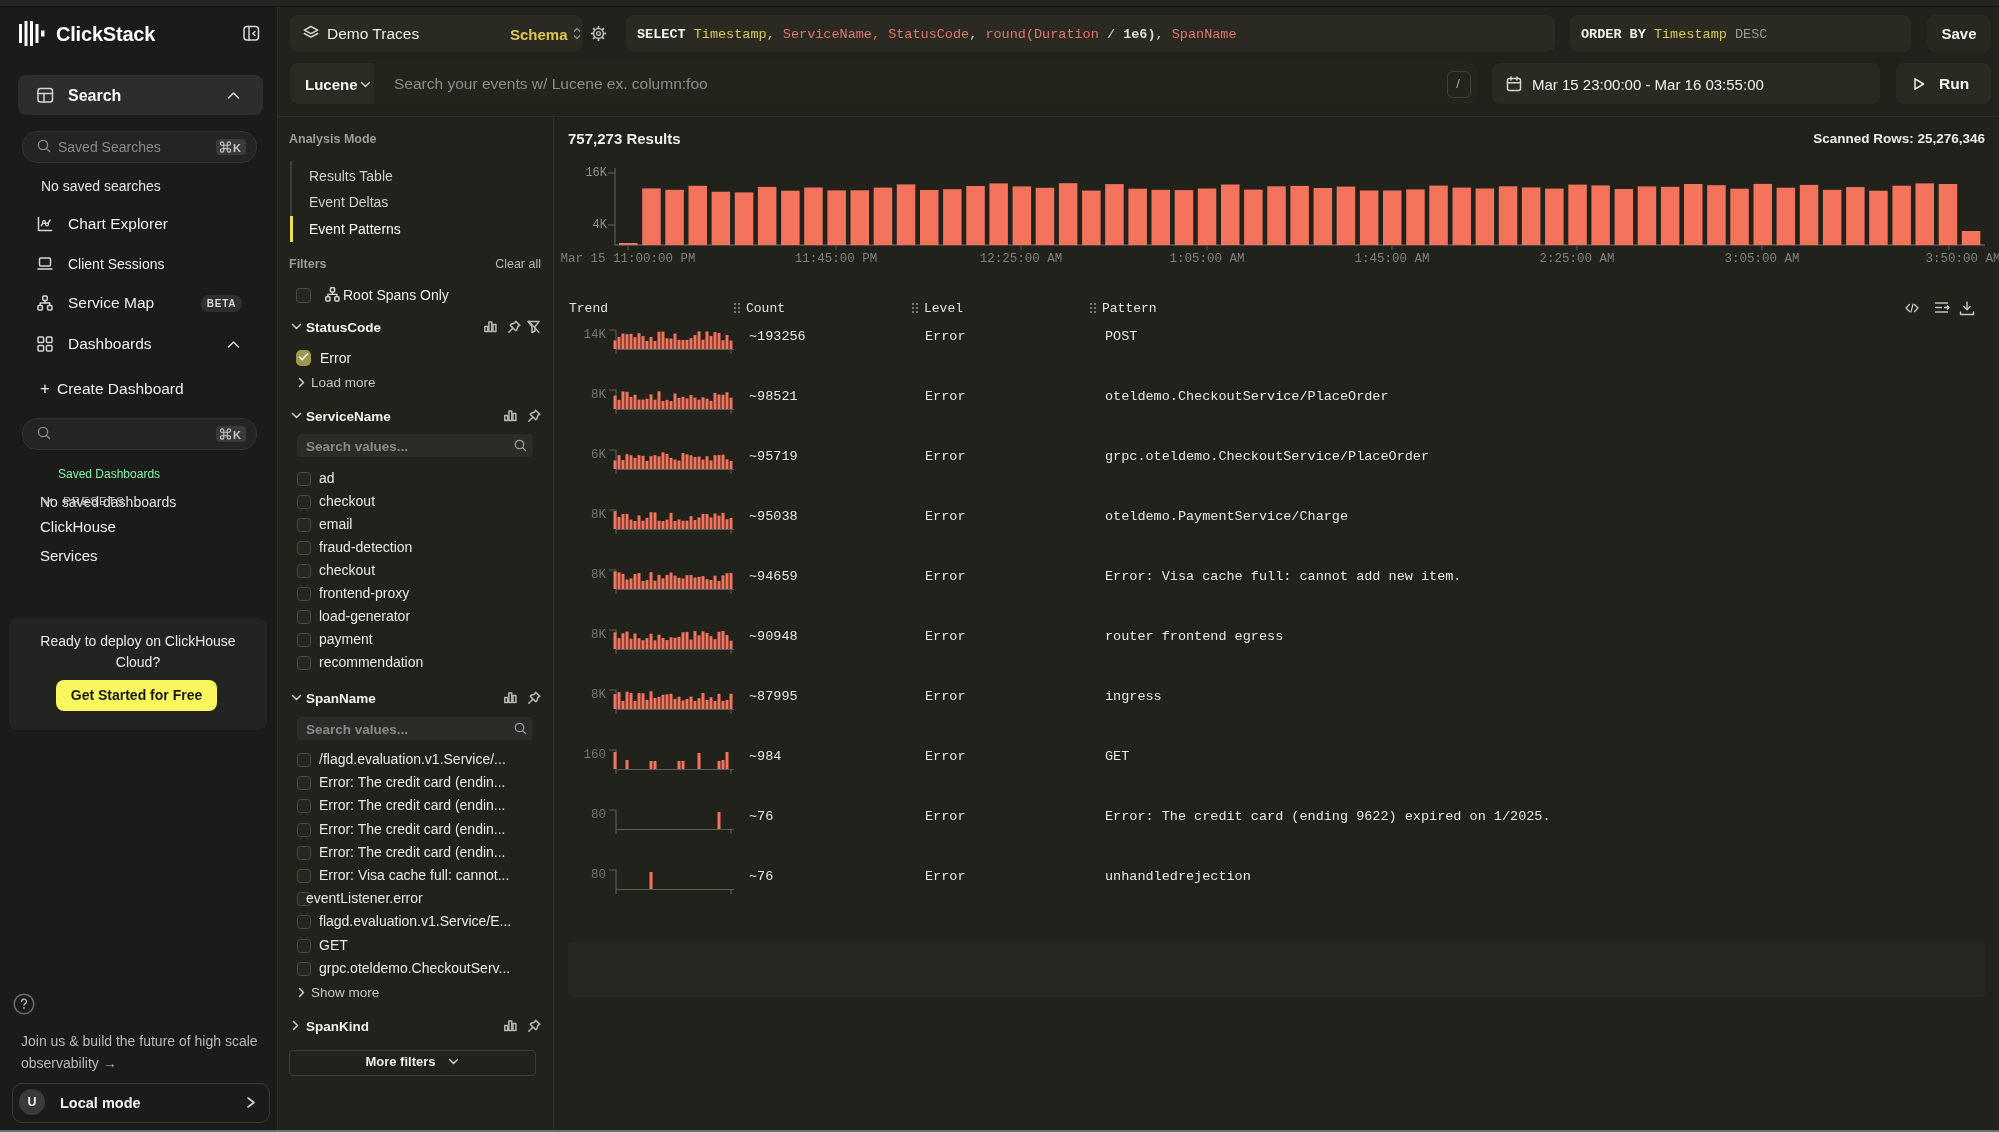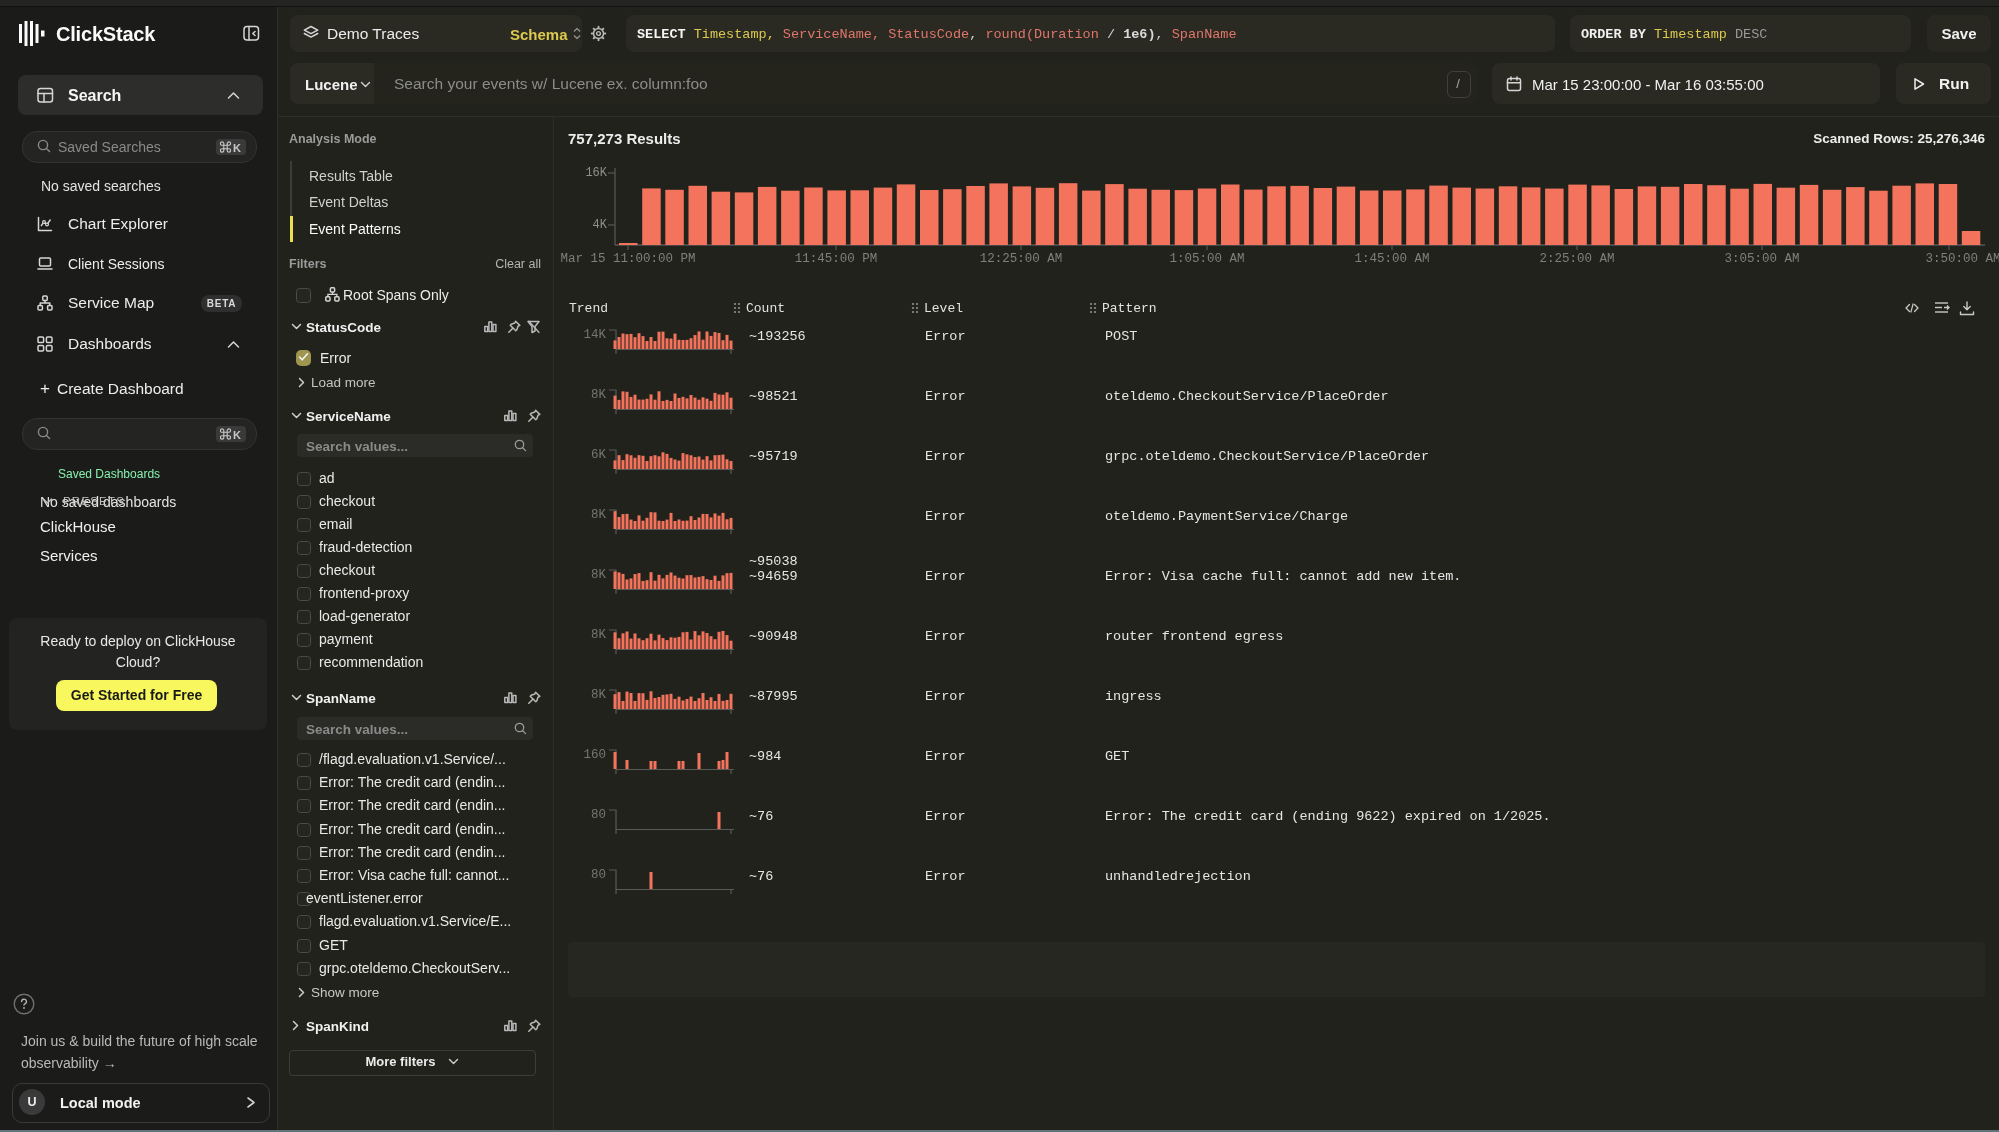--- a/index.html
+++ b/index.html
@@ -588,21 +588,21 @@
       <rect x="131.5" y="23.5" width="3" height="11.5" fill="#f4735c"></rect>
       <rect x="135.5" y="19.9" width="3" height="15.1" fill="#f4735c"></rect>
       <rect x="139.5" y="20.0" width="3" height="15.0" fill="#f4735c"></rect>
       <rect x="143.5" y="23.4" width="3" height="11.6" fill="#f4735c"></rect>
       <rect x="147.5" y="19.4" width="3" height="15.6" fill="#f4735c"></rect>
       <rect x="151.5" y="21.7" width="3" height="13.3" fill="#f4735c"></rect>
       <rect x="155.5" y="18.9" width="3" height="16.1" fill="#f4735c"></rect>
       <rect x="159.5" y="25.3" width="3" height="9.7" fill="#f4735c"></rect>
       <rect x="163.5" y="23.9" width="3" height="11.1" fill="#f4735c"></rect>
     </svg>
-<div class="ab m" style="left:749px;top:516px;transform:translateY(-50%);font-size:13.5px;color:#e6e6e6;font-weight:400;letter-spacing:0;white-space:nowrap;margin-top:45px;">~95038</div>
+<div class="ab m" style="left:749px;top:516px;transform:translateY(-50%);font-size:13.5px;color:#e6e6e6;font-weight:400;letter-spacing:0;white-space:nowrap;">~95038</div>
 <div class="ab m" style="left:925px;top:516px;transform:translateY(-50%);font-size:13.5px;color:#e6e6e6;font-weight:400;letter-spacing:0;white-space:nowrap;">Error</div>
 <div class="ab m" style="left:1105px;top:516px;transform:translateY(-50%);font-size:13.5px;color:#e6e6e6;font-weight:400;letter-spacing:0;white-space:nowrap;">oteldemo.PaymentService/Charge</div>
 <svg class="ab" style="left:566px;top:554px;" width="175" height="44" viewBox="0 0 175 44" fill="none">
       <text x="40" y="21" text-anchor="end" dominant-baseline="central" fill="#757575" font-size="12.5px" font-family="Liberation Mono,monospace">8K</text>
       <path d="M43 16 H50 V40" stroke="#5a5a5a" stroke-width="1.2" fill="none"></path>
       <line x1="50" y1="35.5" x2="168" y2="35.5" stroke="#5a5a5a" stroke-width="1.2"></line>
       <line x1="165" y1="35.5" x2="165" y2="40" stroke="#5a5a5a" stroke-width="1.2"></line>
       <rect x="47.5" y="17.4" width="3" height="17.6" fill="#f4735c"></rect>
       <rect x="51.5" y="18.4" width="3" height="16.6" fill="#f4735c"></rect>
       <rect x="55.5" y="19.9" width="3" height="15.1" fill="#f4735c"></rect>

